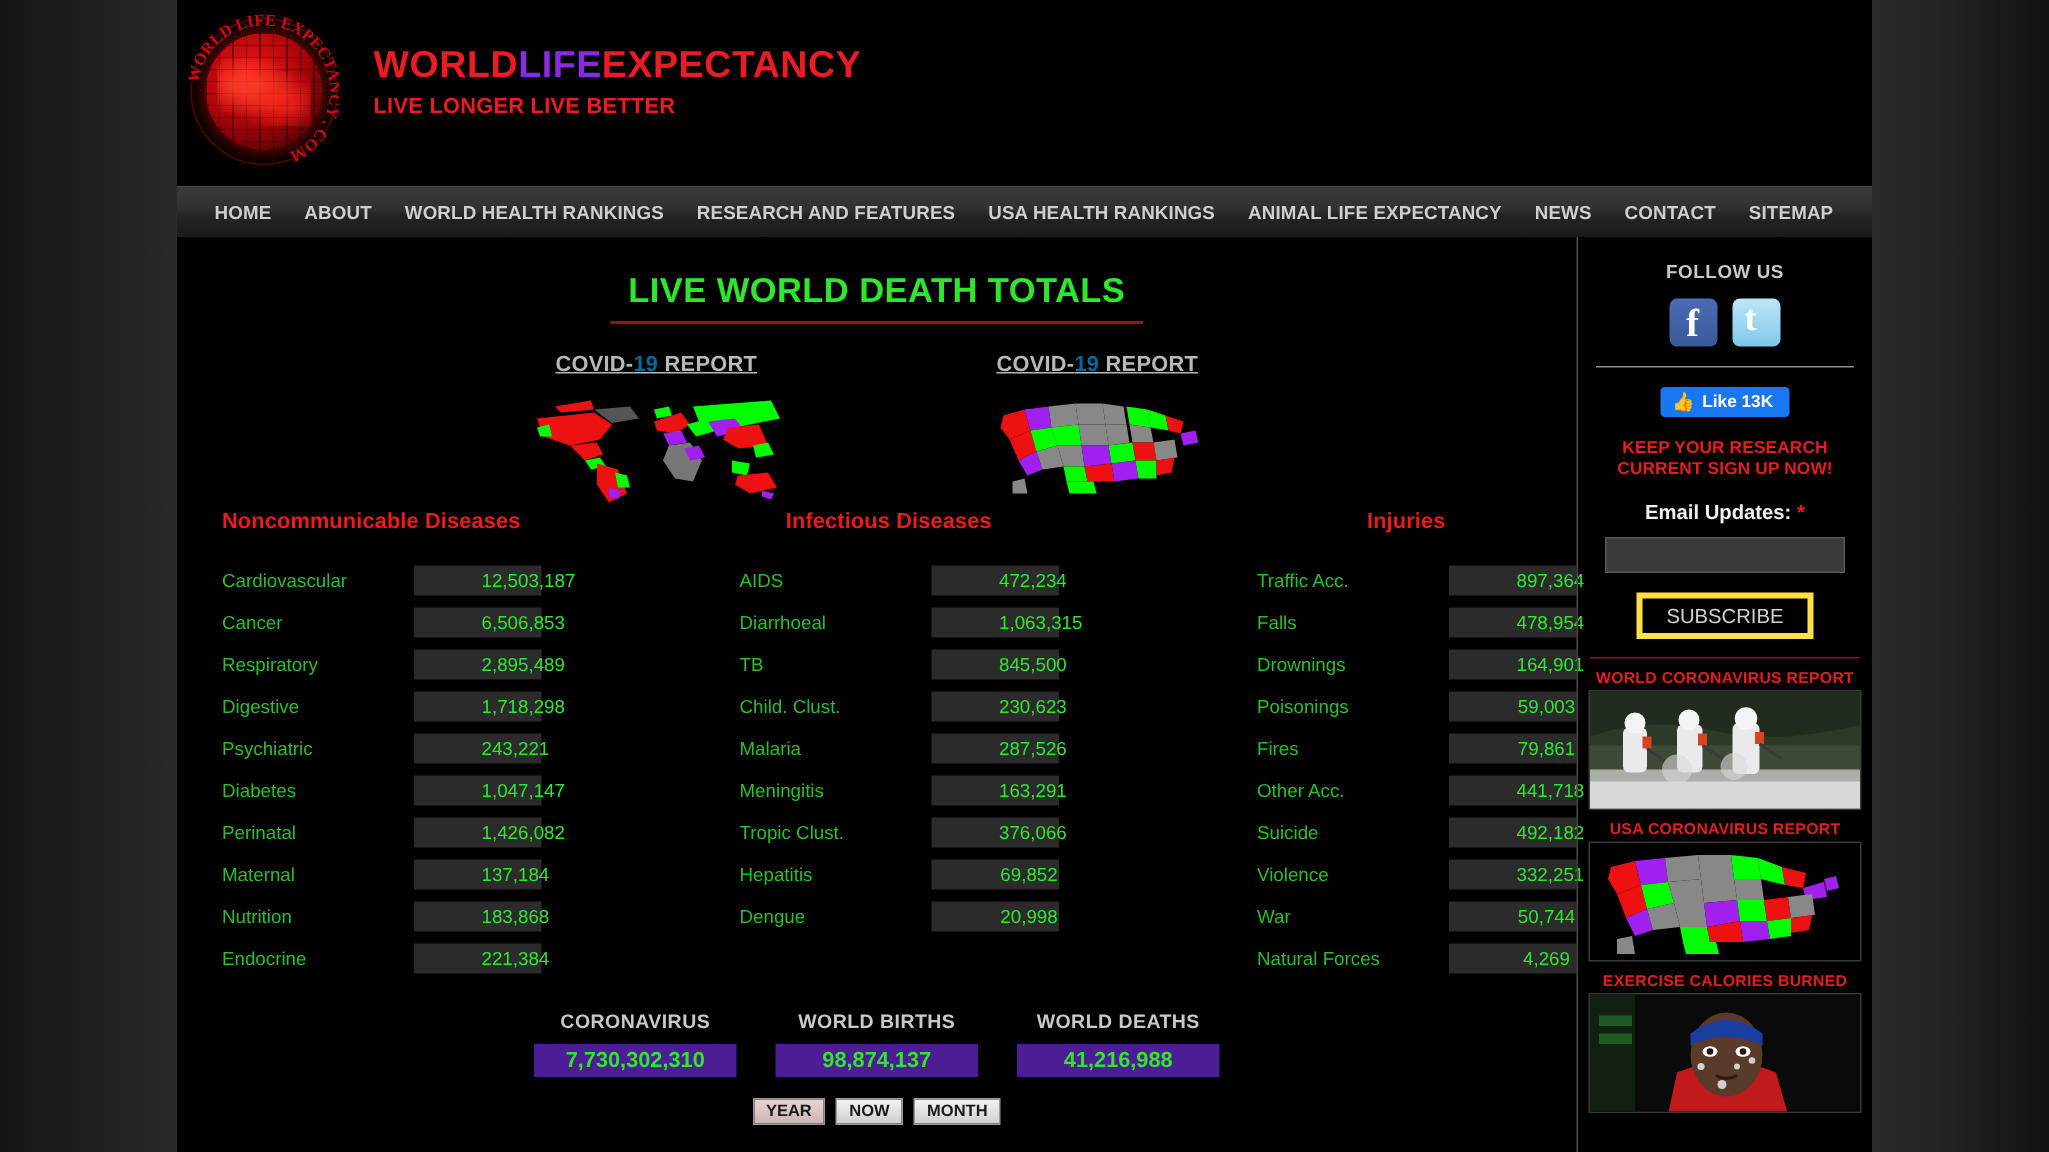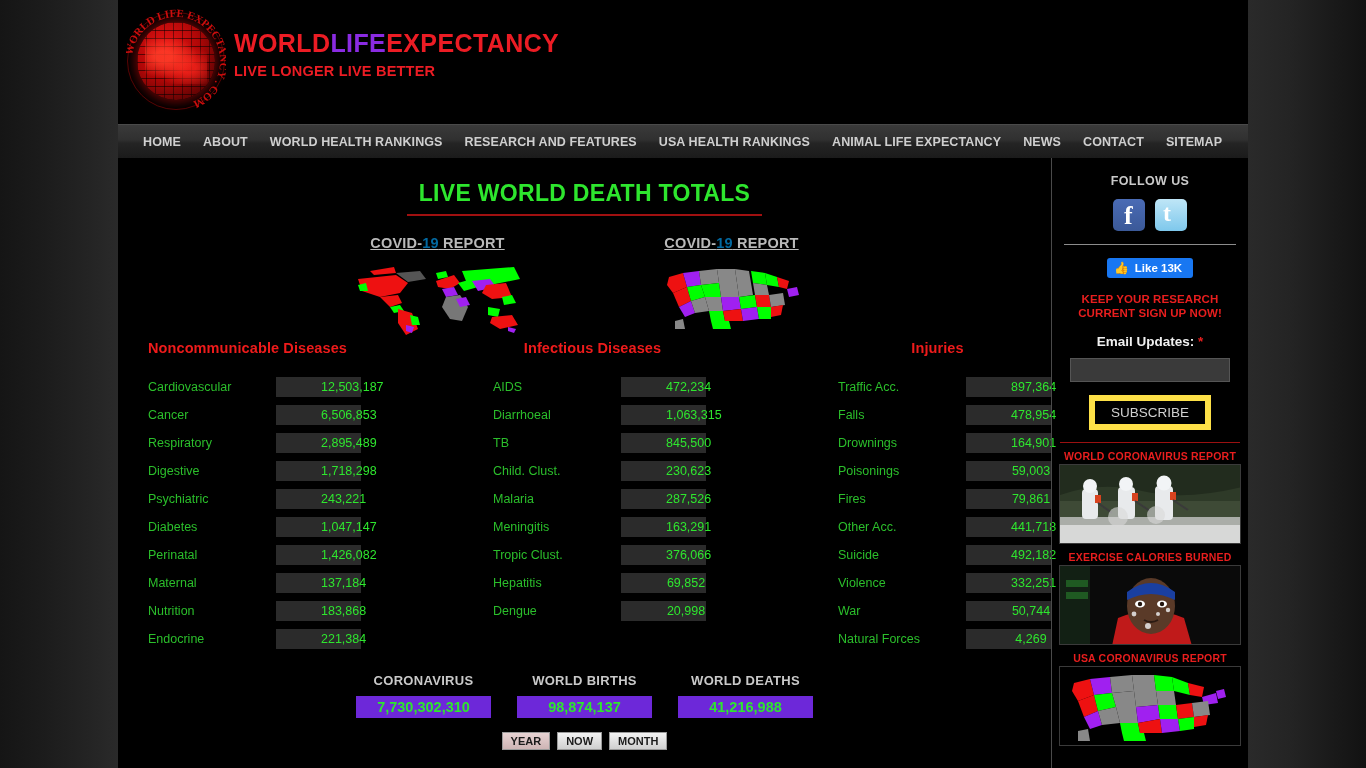--- a/index.html
+++ b/index.html
@@ -46,21 +46,21 @@
   .logo-ring{
     position:absolute; left:50%; top:50%; transform:translate(-50%,-50%);
     width:98px; height:98px; border-radius:50%;
     border:1px solid rgba(190,12,12,0.45);
   }
   .logo-ring-text{
     position:absolute; left:0; top:0; width:100%; height:100%;
   }
   .logo-ring-text svg{ width:100%; height:100%; }
 
-  .brand { position: absolute; left: 116px; top: 28px; }
+  .brand { position: absolute; left: 131px; top: 28px; }
   .brand-title { font-size: 25px; font-weight: bold; letter-spacing: .4px; line-height: 30px; }
   .brand-title .w { color: #ec1c24; }
   .brand-title .l { color: #8a2be2; }
   .brand-title .e { color: #ec1c24; }
   .brand-tag { color: #ec1c24; font-size: 14.5px; font-weight: bold; margin-top: 5px; letter-spacing: .2px; }
 
   
   .nav {
     height: 34px;
     background: linear-gradient(to bottom, #3a3a3a 0%, #303030 45%, #242424 55%, #1b1b1b 100%);
@@ -111,21 +111,21 @@
     font-size: 12.5px; text-align: center; line-height: 20px; height: 20px; padding-left: 45px;
   }
   .row.alert .lbl { color: #ee1b1b; }
   .row.alert .val { color: #ee1b1b; }
 
   
   .totals { display: flex; justify-content: center; gap: 26px; margin-top: 16px; }
   .tot { width: 135px; text-align: center; }
   .tot-label { color: #c9c9c9; font-size: 13px; font-weight: bold; letter-spacing: .3px; }
   .tot-val {
-    margin-top: 8px; background: #6d28d9; color: #2ee62e;
+    margin-top: 8px; background: #4c1d95; color: #2ee62e;
     font-size: 14.5px; font-weight: bold; line-height: 22px; height: 22px;
   }
   .btn-row { display: flex; justify-content: center; gap: 7px; margin-top: 14px; }
   .per-btn {
     font-size: 11px; font-weight: bold; color: #1a1a1a;
     background: linear-gradient(to bottom,#f3f3f3,#cfcfcf);
     border: 1px solid #9a9a9a; padding: 2px 8px; cursor: pointer;
     font-family: "Liberation Sans", sans-serif;
   }
   .per-btn.sel { background: linear-gradient(to bottom,#e8d4d4,#cdb4b4); }
@@ -151,21 +151,21 @@
   }
   .email-lbl { text-align:center; color:#f0f0f0; font-size:13.5px; font-weight:bold; margin-top:14px; }
   .email-lbl .star { color:#e81e1e; }
   .email-in {
     display:block; margin: 9px auto 0; width: 160px; height: 24px;
     background:#3a3a3a; border:1px solid #555; color:#ddd; padding: 0 5px;
     font-family:"Liberation Sans",sans-serif; font-size:12px;
   }
   .sub-wrap { display:flex; justify-content:center; margin-top: 13px; }
   .sub-btn {
-    background:#000; border:6px solid #fde047; color:#d0d0d0;
+    background:#000; border:4px solid #fde047; color:#d0d0d0;
     font-size:13.5px; padding: 4px 16px; cursor:pointer;
     font-family:"Liberation Sans",sans-serif;
   }
   .r-rule { height:1px; background:#9b1010; margin: 12px 8px 0; }
 
   .card { margin-top: 7px; padding: 0 7px; }
   .card-title { text-align:center; color:#e81e1e; font-size:10.5px; font-weight:bold; letter-spacing:.2px;}
   .card-img { margin-top:2px; height:80px; border:1px solid #3a3a3a; overflow:hidden; position:relative; background:#000; cursor:pointer;}
   .card-img svg{ position:absolute; left:0; top:0; }
 </style>
@@ -501,46 +501,20 @@
                 <path d="M75,36 L90,46"></path>
                 <path d="M113,35 L128,45"></path>
             </g>
             <circle cx="58" cy="52" r="10" fill="#d9d9d9" opacity="0.6"></circle>
             <circle cx="96" cy="50" r="9" fill="#d9d9d9" opacity="0.6"></circle>
           </svg>
         </div>
       </div>
 
       <div class="card">
-        <div class="card-title">EXERCISE CALORIES BURNED</div>
-        <div class="card-img">
-          <svg width="182" height="80" viewBox="0 0 182 80">
-            <rect width="182" height="80" fill="#0a0a0a"></rect>
-            <rect x="0" y="0" width="30" height="80" fill="#122014"></rect>
-            <rect x="6" y="14" width="22" height="7" fill="#1f5a22"></rect>
-            <rect x="6" y="26" width="22" height="7" fill="#1f5a22"></rect>
-            <path d="M52,80 L58,52 Q91,38 124,52 L132,80 Z" fill="#c01a1a"></path>
-            <ellipse cx="91" cy="40" rx="24" ry="28" fill="#5a3a28"></ellipse>
-            <path d="M67,26 Q91,8 115,26 L115,34 Q91,22 67,34 Z" fill="#1a3fa0"></path>
-            <ellipse cx="80" cy="38" rx="5" ry="3.5" fill="#fff"></ellipse>
-            <ellipse cx="102" cy="38" rx="5" ry="3.5" fill="#fff"></ellipse>
-            <circle cx="80" cy="38" r="2.2" fill="#22150e"></circle>
-            <circle cx="102" cy="38" r="2.2" fill="#22150e"></circle>
-            <path d="M84,54 Q91,58 98,54" stroke="#2b1a12" stroke-width="2" fill="none"></path>
-            <g fill="#eaeaea" opacity="0.85">
-              <circle cx="74" cy="48" r="2.4"></circle>
-                <circle cx="88" cy="60" r="3"></circle>
-              <circle cx="98" cy="48" r="2"></circle>
-                <circle cx="108" cy="44" r="2.2"></circle>
-            </g>
-          </svg>
-        </div>
-      </div>
-
-      <div class="card">
         <div class="card-title">USA CORONAVIRUS REPORT</div>
         <div class="card-img">
           <svg width="182" height="80" viewBox="0 0 182 80">
             <rect width="182" height="80" fill="#000"></rect>
             <g>
               <path d="M14,16 L30,12 L34,28 L18,34 L12,24 Z" fill="#ee1111"></path>
               <path d="M30,12 L50,10 L52,26 L34,28 Z" fill="#a020f0"></path>
               <path d="M50,10 L72,8 L74,24 L52,26 Z" fill="#888"></path>
               <path d="M72,8 L94,8 L96,24 L74,24 Z" fill="#888"></path>
               <path d="M94,8 L112,10 L114,24 L96,24 Z" fill="#0f0"></path>
@@ -564,15 +538,41 @@
               <path d="M100,52 L118,52 L120,64 L102,66 Z" fill="#a020f0"></path>
               <path d="M118,52 L134,50 L134,62 L120,64 Z" fill="#0f0"></path>
               <path d="M62,66 L84,66 L86,74 L64,74 Z" fill="#0f0"></path>
               <path d="M134,50 L148,48 L146,58 L134,60 Z" fill="#ee1111"></path>
               <path d="M18,64 L28,62 L30,74 L18,74 Z" fill="#888"></path>
               <path d="M156,24 L164,22 L166,30 L158,32 Z" fill="#a020f0"></path>
             </g>
           </svg>
         </div>
       </div>
+
+      <div class="card">
+        <div class="card-title">EXERCISE CALORIES BURNED</div>
+        <div class="card-img">
+          <svg width="182" height="80" viewBox="0 0 182 80">
+            <rect width="182" height="80" fill="#0a0a0a"></rect>
+            <rect x="0" y="0" width="30" height="80" fill="#122014"></rect>
+            <rect x="6" y="14" width="22" height="7" fill="#1f5a22"></rect>
+            <rect x="6" y="26" width="22" height="7" fill="#1f5a22"></rect>
+            <path d="M52,80 L58,52 Q91,38 124,52 L132,80 Z" fill="#c01a1a"></path>
+            <ellipse cx="91" cy="40" rx="24" ry="28" fill="#5a3a28"></ellipse>
+            <path d="M67,26 Q91,8 115,26 L115,34 Q91,22 67,34 Z" fill="#1a3fa0"></path>
+            <ellipse cx="80" cy="38" rx="5" ry="3.5" fill="#fff"></ellipse>
+            <ellipse cx="102" cy="38" rx="5" ry="3.5" fill="#fff"></ellipse>
+            <circle cx="80" cy="38" r="2.2" fill="#22150e"></circle>
+            <circle cx="102" cy="38" r="2.2" fill="#22150e"></circle>
+            <path d="M84,54 Q91,58 98,54" stroke="#2b1a12" stroke-width="2" fill="none"></path>
+            <g fill="#eaeaea" opacity="0.85">
+              <circle cx="74" cy="48" r="2.4"></circle>
+                <circle cx="88" cy="60" r="3"></circle>
+              <circle cx="98" cy="48" r="2"></circle>
+                <circle cx="108" cy="44" r="2.2"></circle>
+            </g>
+          </svg>
+        </div>
+      </div>
     </div>
   </div>
 </div>
 
 </body></html>

